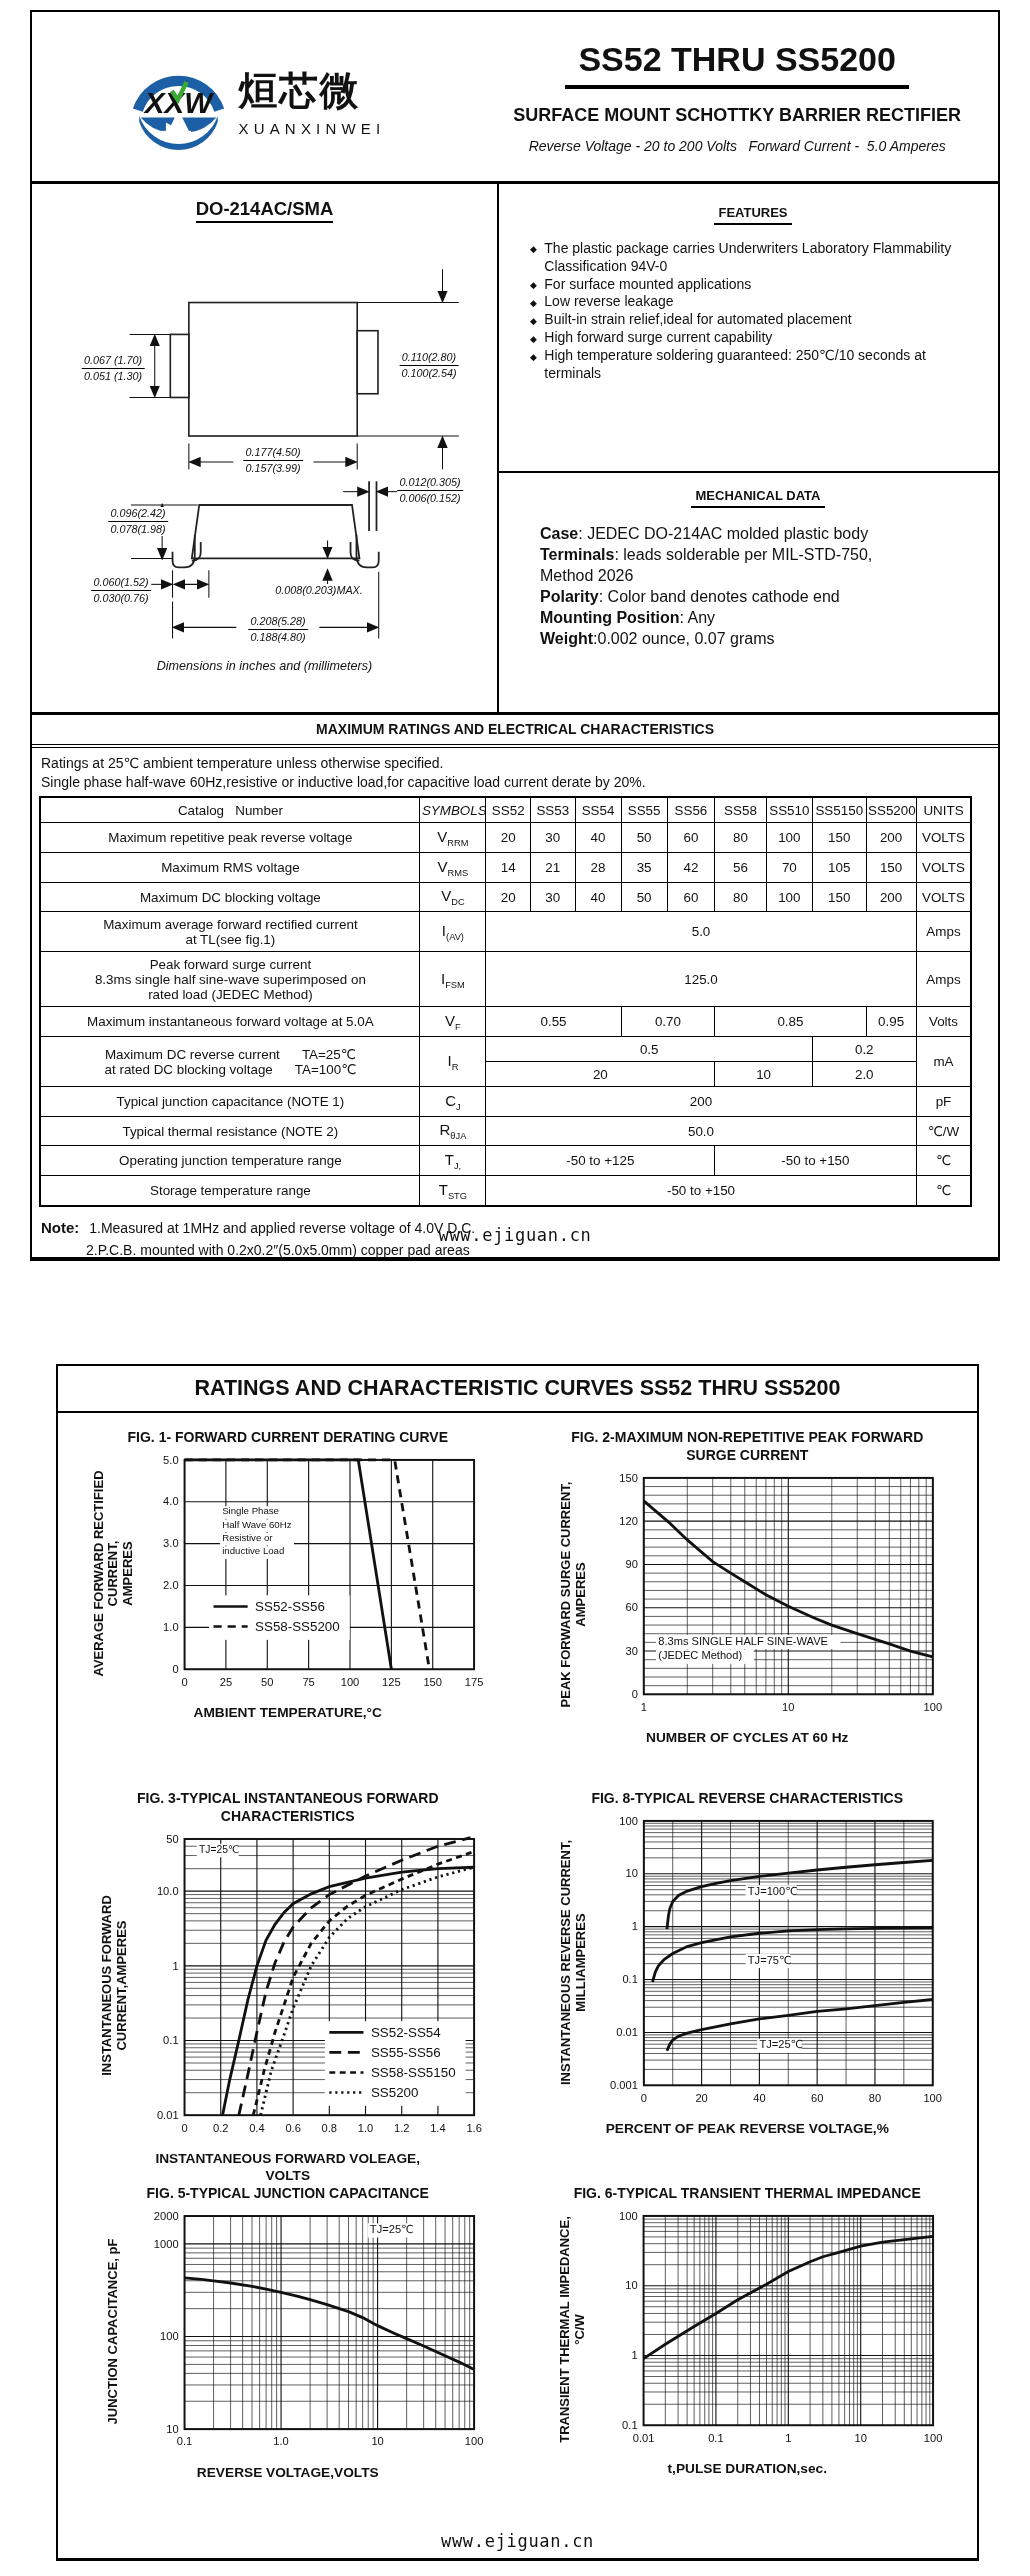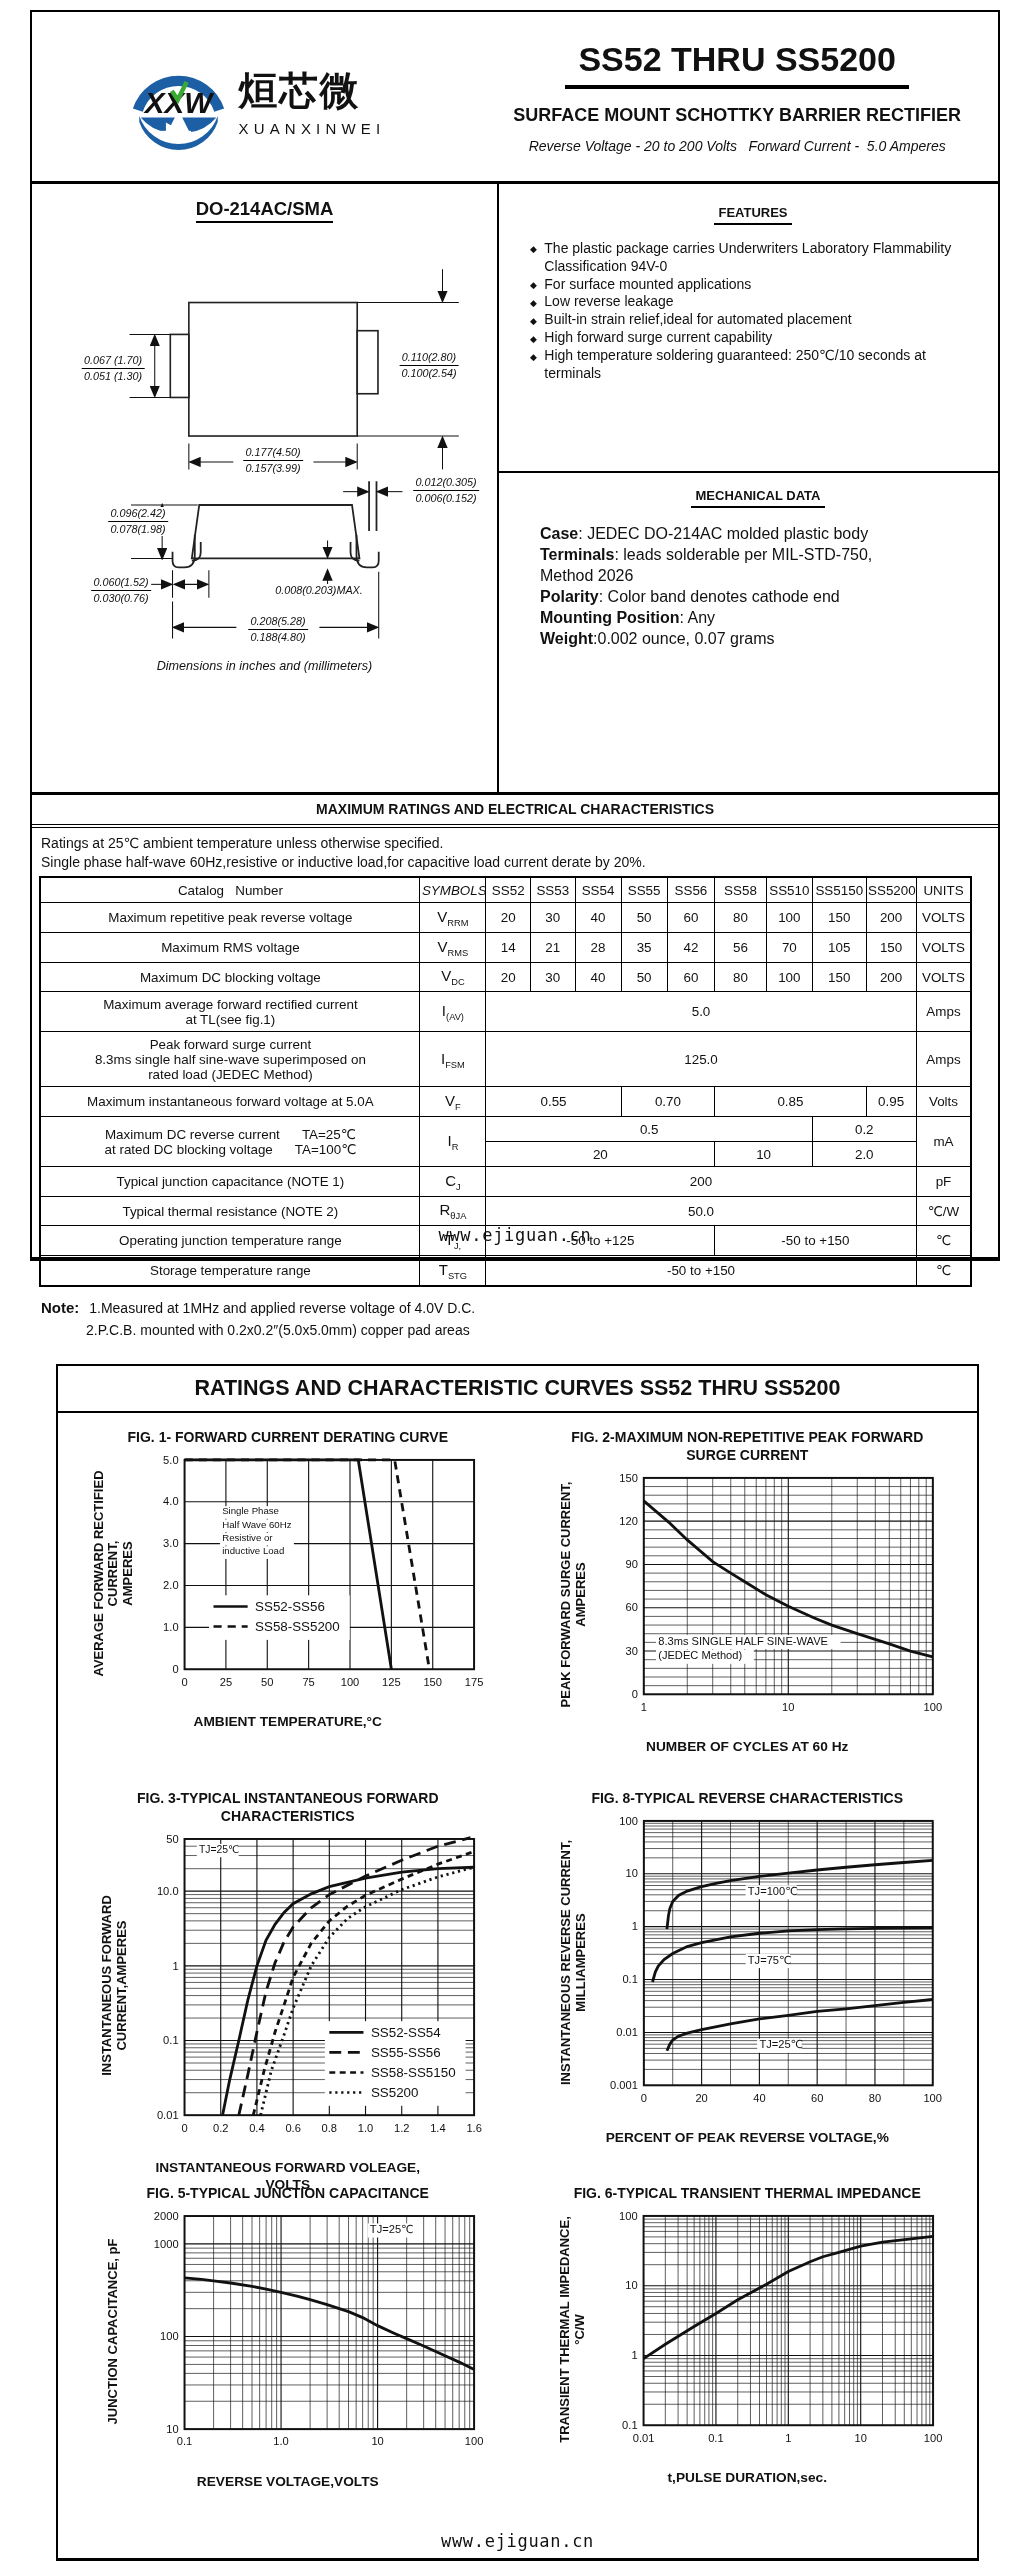--- a/index.html
+++ b/index.html
@@ -12,21 +12,21 @@
   .p1-head{display:flex;height:169px;border-bottom:3.7px solid #000;}
   .logo-wrap{width:46%;display:flex;align-items:center;justify-content:center;gap:4.5px;padding-top:7.4px;}
   .logo-cn{font-size:39px;font-weight:bold;letter-spacing:1.5px;}
   .logo-en{font-size:15px;letter-spacing:5.2px;margin-top:1.5px;text-align:center;}
   .title-wrap{width:54%;display:flex;flex-direction:column;align-items:center;justify-content:center;}
   .doc-title{font-size:34px;font-weight:bold;letter-spacing:0px;border-bottom:4.5px solid #000;padding:0 13.4px 6px 13.4px;white-space:pre;}
   .doc-sub{font-size:18px;font-weight:bold;margin-top:16.3px;}
   .doc-tag{font-size:14px;font-style:italic;margin-top:12px;white-space:pre;}
 
   
-  .p1-mid{position:relative;height:608px;}
+  .p1-mid{position:relative;height:528px;}
   .vdiv{position:absolute;left:465px;top:0;width:2.2px;height:100%;background:#000;}
   .pkg-col{position:absolute;left:0;top:0;width:465px;height:100%;}
   .pkg-name{text-align:center;font-size:18.5px;font-weight:bold;margin-top:13.4px;}
   .pkg-name span{border-bottom:2.2px solid #000;padding-bottom:2.2px;}
   .pkg-draw{position:relative;width:445px;height:475px;margin:3px auto 0 auto;}
   .pkg-draw svg{position:absolute;left:0;top:0;}
   .dim{position:absolute;transform:translateX(-50%);font-style:italic;font-size:10.8px;text-align:center;white-space:nowrap;background:#fff;line-height:1.25;}
   .dim .dt{border-bottom:1.1px solid #000;padding:0 2.2px 0.7px 2.2px;}
   .dim .db{padding-top:0.7px;}
   .dim .ds{padding:0 1.5px;}
@@ -64,21 +64,21 @@
   .f2{bottom:7.4px;}
 
   
   .banner2{border-bottom:2.2px solid #000;text-align:center;font-size:21.5px;font-weight:bold;padding:10.4px 0 9.6px 0;}
   #figs{display:grid;grid-template-columns:1fr 1fr;grid-template-rows:361px 395px 375px;padding-top:16.3px;}
   .figcell{display:flex;flex-direction:column;align-items:center;}
   .fig-title{font-size:14px;font-weight:bold;text-align:center;line-height:1.25;margin-bottom:4.5px;}
   .fig-body{display:flex;}
   .ylab-wrap{position:relative;width:47px;}
   .ylab{position:absolute;display:flex;flex-direction:column;align-items:center;justify-content:center;font-size:13px;font-weight:bold;text-align:center;line-height:1.12;transform:rotate(-90deg);}
-  .xlab{font-size:13.7px;font-weight:bold;text-align:center;line-height:1.25;margin-top:17px;}
+  .xlab{font-size:13.7px;font-weight:bold;text-align:center;line-height:1.25;margin-top:8px;}
   svg text{font-family:"Liberation Sans","DejaVu Sans",sans-serif;fill:#111;}
 </style>
 </head>
 <body>
 
 <div class="page p1">
   <div class="p1-head">
     <div class="logo-wrap">
       <svg width="111" height="111" viewBox="0 0 150 150">
         <path d="M20 88 A58 58 0 0 1 130 88" fill="none" stroke="#1c5fa5" stroke-width="14"></path>
@@ -171,21 +171,21 @@
               <div class="db">0.051 (1.30)</div>
             </div>
             <div class="dim" style="left: 387px; top: 128px;">
               <div class="dt">0.110(2.80)</div>
               <div class="db">0.100(2.54)</div>
             </div>
             <div class="dim" style="left: 231px; top: 223px;">
               <div class="dt">0.177(4.50)</div>
               <div class="db">0.157(3.99)</div>
             </div>
-            <div class="dim" style="left: 388px; top: 253px; margin-left: 16px;">
+            <div class="dim" style="left: 388px; top: 253px;">
               <div class="dt">0.012(0.305)</div>
               <div class="db">0.006(0.152)</div>
             </div>
             <div class="dim" style="left: 96px; top: 284px;">
               <div class="dt">0.096(2.42)</div>
               <div class="db">0.078(1.98)</div>
             </div>
             <div class="dim" style="left: 79px; top: 353px;">
               <div class="dt">0.060(1.52)</div>
               <div class="db">0.030(0.76)</div>

